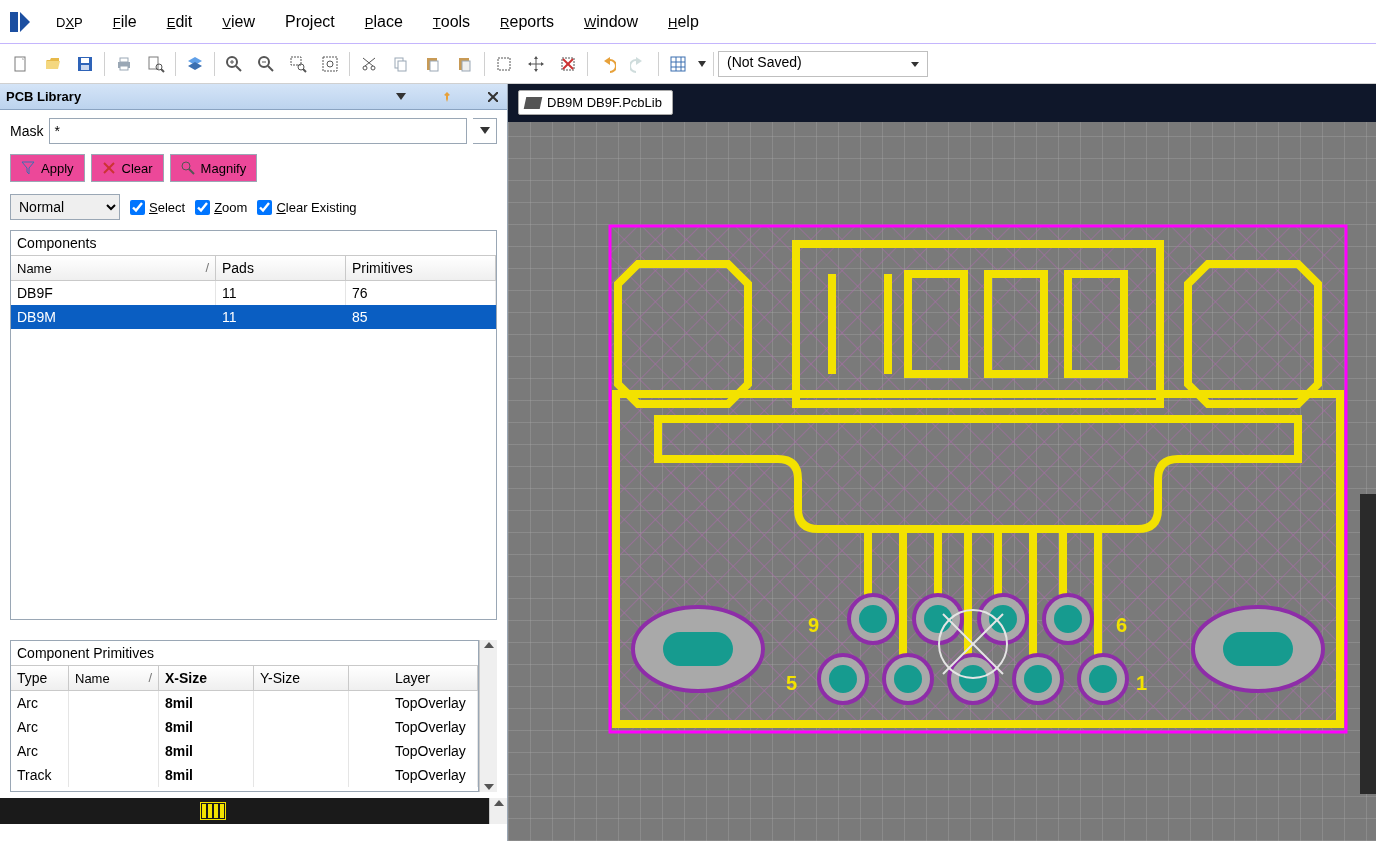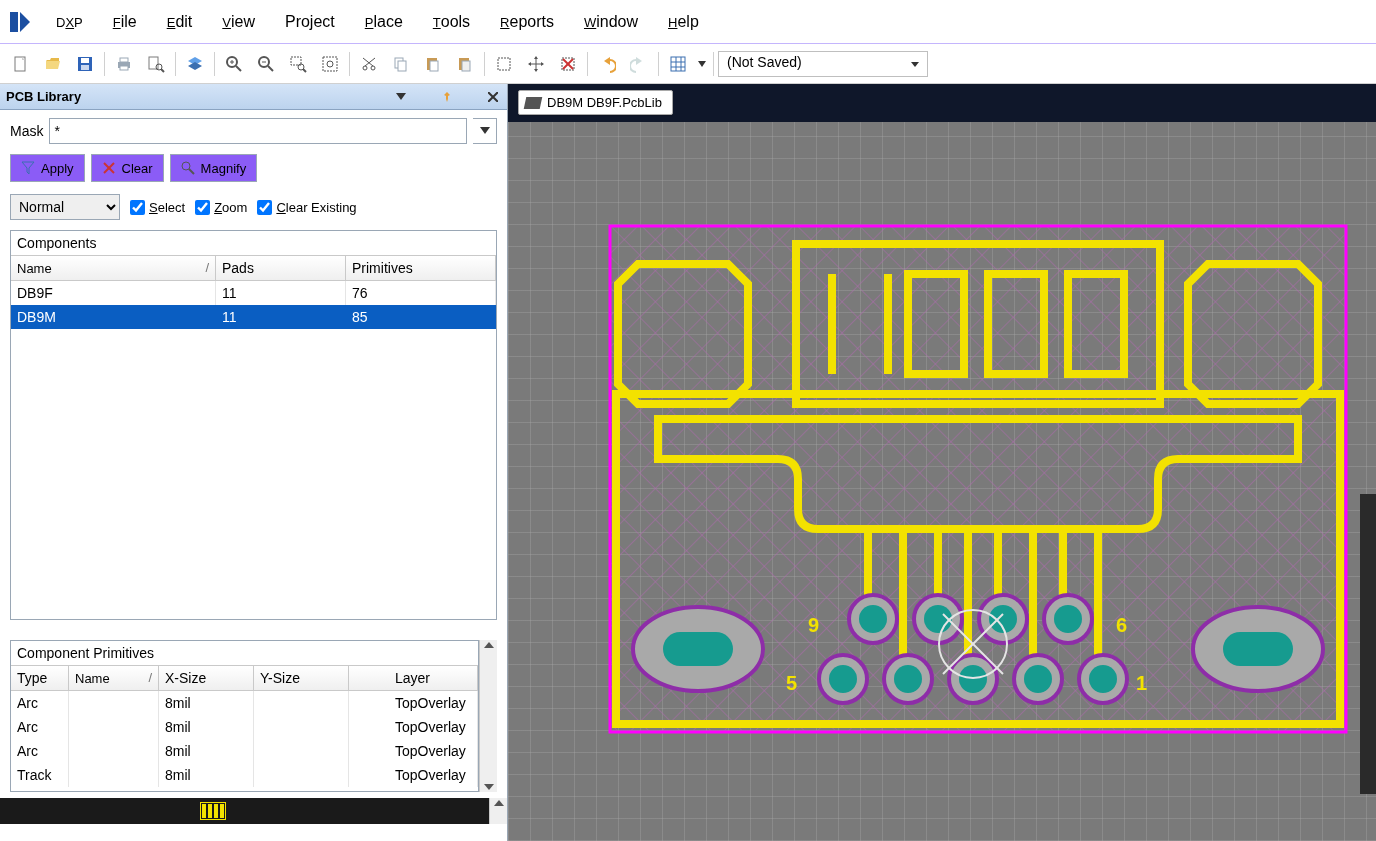--- a/index.html
+++ b/index.html
@@ -26,42 +26,42 @@
   .panel-title { height: 26px; background: linear-gradient(#d4e4f7,#bcd3ee); border-bottom: 1px solid #8aa3c1; display: flex; align-items: center; padding: 0 6px; font-weight: bold; font-size: 14px; gap: 26px; }
   .panel-title .spacer { flex: 1; }
   .panel-title .pt-btn { width: 16px; height: 16px; margin-left: 4px; display: inline-flex; align-items: center; justify-content: center; }
 
   .mask-row { display: flex; align-items: center; padding: 8px 10px 4px; gap: 6px; }
   .mask-row label { font-size: 14px; }
   .mask-input { flex: 1; height: 26px; border: 1px solid #9aa7b5; padding: 2px 4px; font-size: 14px; }
   .mask-drop { width: 24px; height: 26px; border: 1px solid #9aa7b5; border-left: none; display: flex; align-items: center; justify-content: center; }
 
   .btn-row { display: flex; gap: 6px; padding: 6px 10px; }
-  .btn { height: 28px; border: 1px solid #9aa7b5; background: #8b5cf6; padding: 2px 10px; display: inline-flex; align-items: center; gap: 6px; font-size: 14px; }
+  .btn { height: 28px; border: 1px solid #9aa7b5; background: #ec4899; padding: 2px 10px; display: inline-flex; align-items: center; gap: 6px; font-size: 14px; }
 
   .opt-row { display: flex; align-items: center; gap: 10px; padding: 6px 10px 10px; }
   .opt-row select { height: 26px; border: 1px solid #9aa7b5; padding: 2px 4px; font-size: 14px; width: 110px; }
   .chk { display: inline-flex; align-items: center; gap: 4px; font-size: 14px; }
   .chk input { width: 15px; height: 15px; }
 
   .grid-wrap { margin: 0 10px; border: 1px solid #9aa7b5; background: #fff; flex: 0 0 auto; }
   .grid-title { padding: 4px 6px; font-size: 14px; border-bottom: 1px solid #c9c9c9; }
   .grid-head { display: flex; background: linear-gradient(#fff,#efefef); border-bottom: 1px solid #c9c9c9; }
   .grid-head .col { padding: 4px 6px; font-size: 14px; border-right: 1px solid #c9c9c9; }
   .grid-body .row { display: flex; }
   .grid-body .row .cell { padding: 4px 6px; font-size: 14px; border-right: 1px solid #e5e5e5; white-space: nowrap; overflow: hidden; }
   .grid-body .row.sel { background: #0a5ec2; color: #fff; }
   .grid-body .row.sel .cell { border-right-color: #0a5ec2; }
 
   .comp-cols .c1{width:205px;} .comp-cols .c2{width:130px;} .comp-cols .c3{flex:1;}
 
   .components-fill { height: 290px; }
 
   .prim-wrap { margin: 10px 10px 0; border: 1px solid #9aa7b5; background: #fff; position: relative; overflow: hidden; flex: 0 0 auto; }
-  .prim-cols .c1{width:58px;} .prim-cols .c2{width:90px;} .prim-cols .c3{width:95px;} .prim-cols .c4{width:95px;} .prim-cols .c5{flex:1;margin-left:40px;}
+  .prim-cols .c1{width:58px;} .prim-cols .c2{width:90px;} .prim-cols .c3{width:95px;font-weight:bold;} .prim-cols .c4{width:95px;} .prim-cols .c5{flex:1;margin-left:40px;}
   .prim-body { height: 96px; overflow: hidden; }
 
   .vscroll { width: 18px; background: #efefef; border-left: 1px solid #c9c9c9; display: flex; flex-direction: column; align-items: center; justify-content: space-between; padding: 2px 0; }
   .vscroll .arrow { width: 0; height: 0; border-left: 5px solid transparent; border-right: 5px solid transparent; }
   .vscroll .arrow.up { border-bottom: 6px solid #555; }
   .vscroll .arrow.down { border-top: 6px solid #555; }
 
   .bottom-strip { height: 26px; margin-top: 6px; background: #1a1a1a; position: relative; overflow: hidden; display: flex; align-items:center;}
   .bottom-strip .mini { height: 18px; border: 1px solid #f3e200; margin-left: 200px; display: flex; gap: 2px; padding: 1px; }
   .bottom-strip .mini span { width: 4px; background: #f3e200; }

